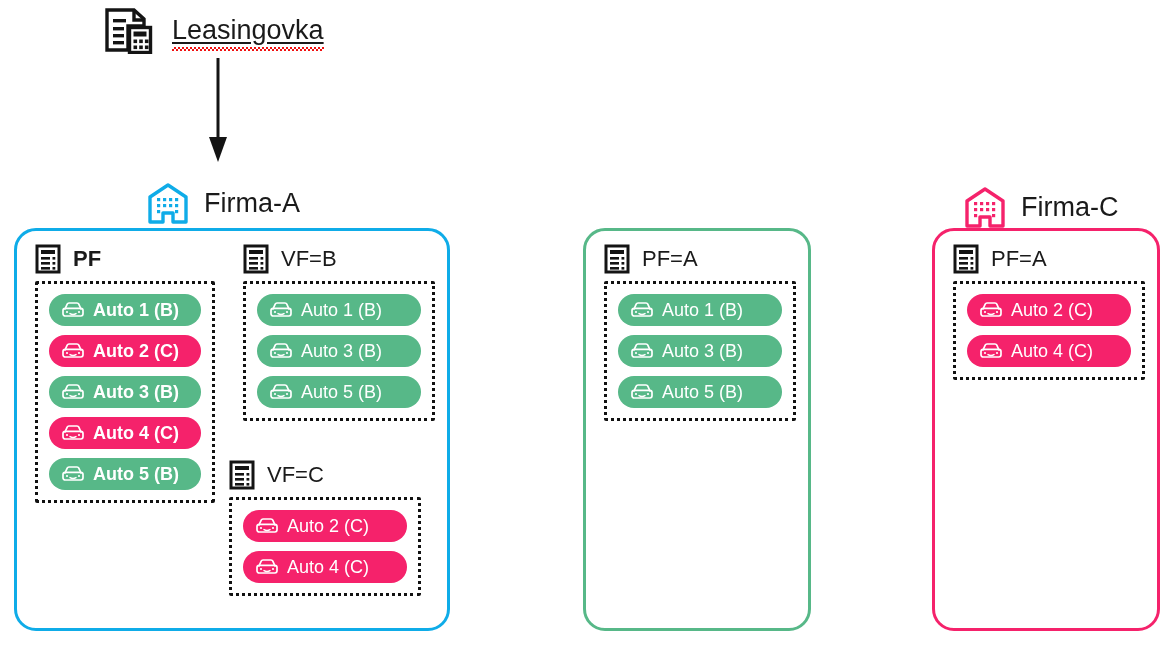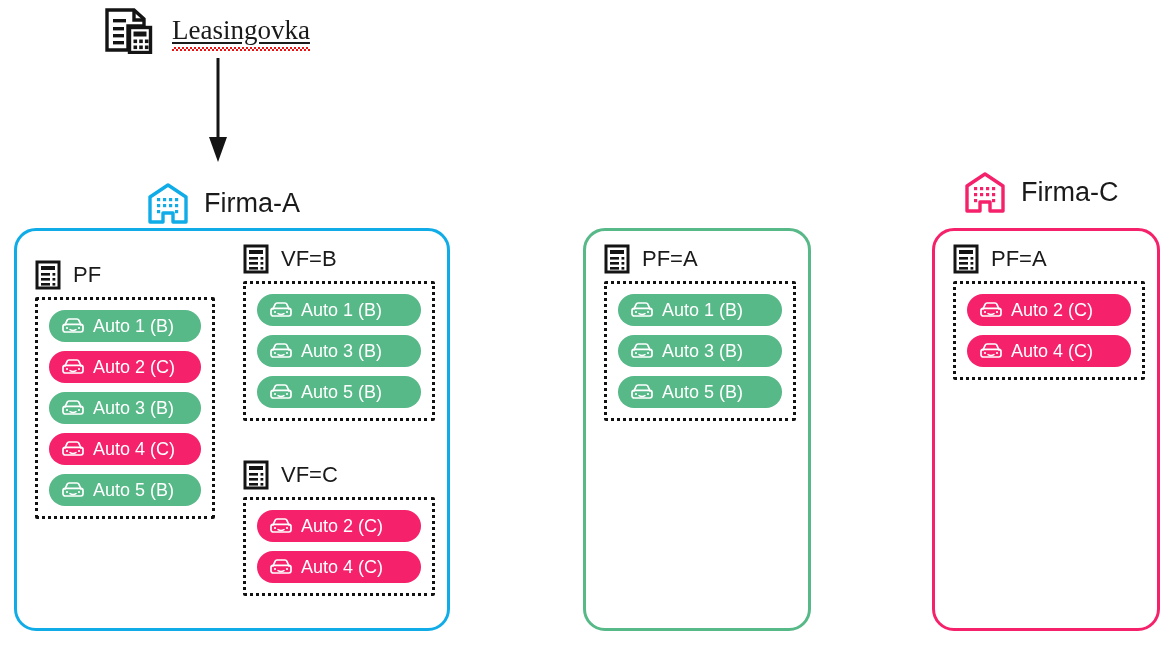--- a/index.html
+++ b/index.html
@@ -22,21 +22,20 @@
   }
 
   
   .source-node {
     position: absolute;
     left: 104px;
     top: 8px;
     display: flex;
     align-items: center;
     gap: 18px;
-    font-family: Liberation Serif, serif;
   }
   .source-icon { width: 50px; height: 46px; display: block; }
   .source-label {
     font-size: 27px;
     line-height: 1;
     color: #1a1a1a;
     text-decoration: underline;
     text-decoration-color: #1a1a1a;
     text-underline-offset: 3px;
     position: relative;
@@ -188,21 +187,21 @@
           <rect x="11" y="29" width="3.2" height="3.2"></rect>
             <rect x="29" y="29" width="3.2" height="3.2"></rect>
         </g>
       </svg>
     </span>
     <span class="firm-name">Firma-A</span>
   </div>
 
   <div class="firm-panel" style="left:14px; top:228px; width:436px; height:403px; border-color:#0FACE8;">
 
-    <div class="group" style="left:18px; top:28px;">
+    <div class="group" style="left:18px; top:12px;font-weight:bold;">
       <div class="group-head">
         <span>
           <svg class="doc-icon" viewBox="0 0 26 30" xmlns="http://www.w3.org/2000/svg">
             <rect x="2" y="2" width="22" height="26" fill="none" stroke="#141414" stroke-width="3"></rect>
             <rect x="6" y="6" width="14" height="4" fill="#141414"></rect>
             <rect x="6" y="13" width="9" height="2.6" fill="#141414"></rect>
             <rect x="6" y="18" width="9" height="2.6" fill="#141414"></rect>
             <rect x="6" y="23" width="9" height="2.6" fill="#141414"></rect>
             <rect x="17.5" y="13" width="2.8" height="2.6" fill="#141414"></rect>
             <rect x="17.5" y="18" width="2.8" height="2.6" fill="#141414"></rect>
@@ -335,21 +334,21 @@
               <circle cx="18" cy="11" r="1.1" fill="#fff"></circle>
               <path d="M9 12.6 Q12 14.4 15 12.6" fill="none" stroke="#fff" stroke-width="1.5" stroke-linecap="round"></path>
             </svg>
           </span>
           <span class="car-label">Auto 5 (B)</span>
         </div>
 
       </div>
     </div>
 
-    <div class="group" style="left:226px; top:228px;">
+    <div class="group" style="left:212px; top:228px;">
       <div class="group-head">
         <span>
           <svg class="doc-icon" viewBox="0 0 26 30" xmlns="http://www.w3.org/2000/svg">
             <rect x="2" y="2" width="22" height="26" fill="none" stroke="#141414" stroke-width="3"></rect>
             <rect x="6" y="6" width="14" height="4" fill="#141414"></rect>
             <rect x="6" y="13" width="9" height="2.6" fill="#141414"></rect>
             <rect x="6" y="18" width="9" height="2.6" fill="#141414"></rect>
             <rect x="6" y="23" width="9" height="2.6" fill="#141414"></rect>
             <rect x="17.5" y="13" width="2.8" height="2.6" fill="#141414"></rect>
             <rect x="17.5" y="18" width="2.8" height="2.6" fill="#141414"></rect>
@@ -448,21 +447,21 @@
               <path d="M9 12.6 Q12 14.4 15 12.6" fill="none" stroke="#fff" stroke-width="1.5" stroke-linecap="round"></path>
             </svg>
           </span>
           <span class="car-label">Auto 5 (B)</span>
         </div>
 
       </div>
     </div>
   </div>
 
-  <div class="firm-header" style="left:963px; top:170px;">
+  <div class="firm-header" style="left:963px; top:185px;">
     <span>
       <svg class="firm-icon" viewBox="0 0 44 44" xmlns="http://www.w3.org/2000/svg">
         <path d="M4 16 L22 4 L40 16 V41 H27 V32 H17 V41 H4 Z" fill="none" stroke="#F5226B" stroke-width="3.4" stroke-linejoin="round"></path>
         <g fill="#F5226B">
           <rect x="11" y="17" width="3.2" height="3.2"></rect>
             <rect x="17" y="17" width="3.2" height="3.2"></rect>
             <rect x="23" y="17" width="3.2" height="3.2"></rect>
             <rect x="29" y="17" width="3.2" height="3.2"></rect>
           <rect x="11" y="23" width="3.2" height="3.2"></rect>
             <rect x="17" y="23" width="3.2" height="3.2"></rect>

